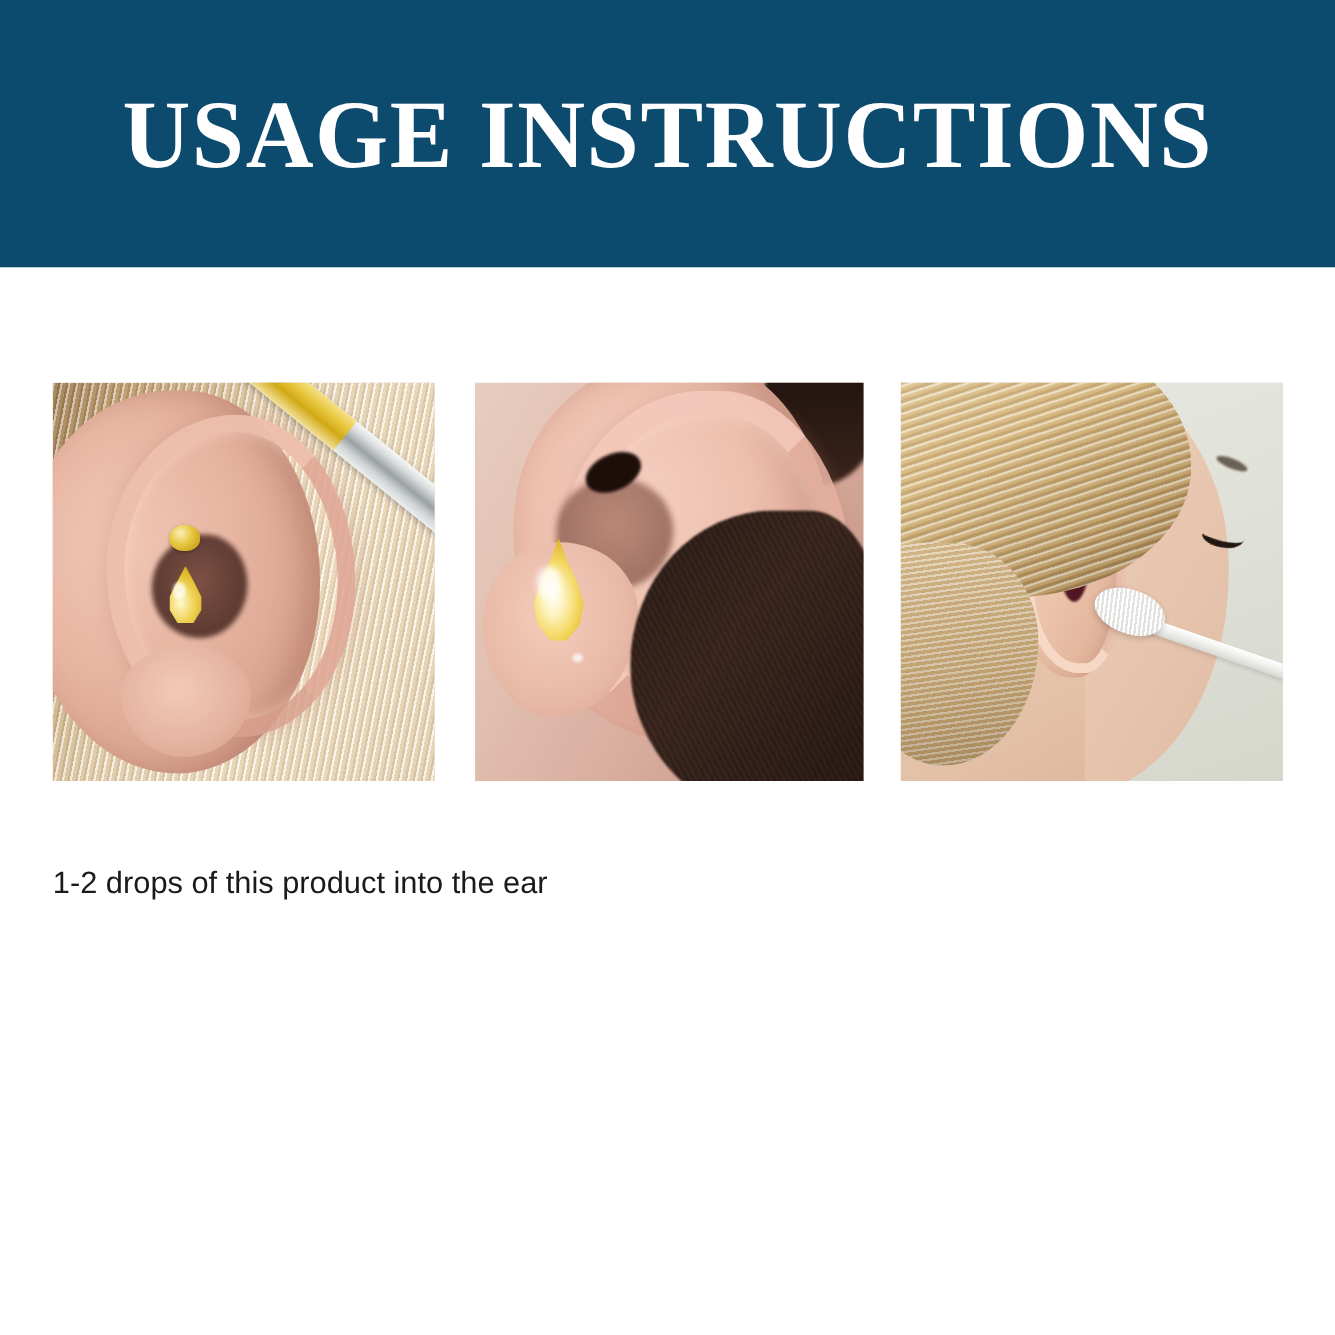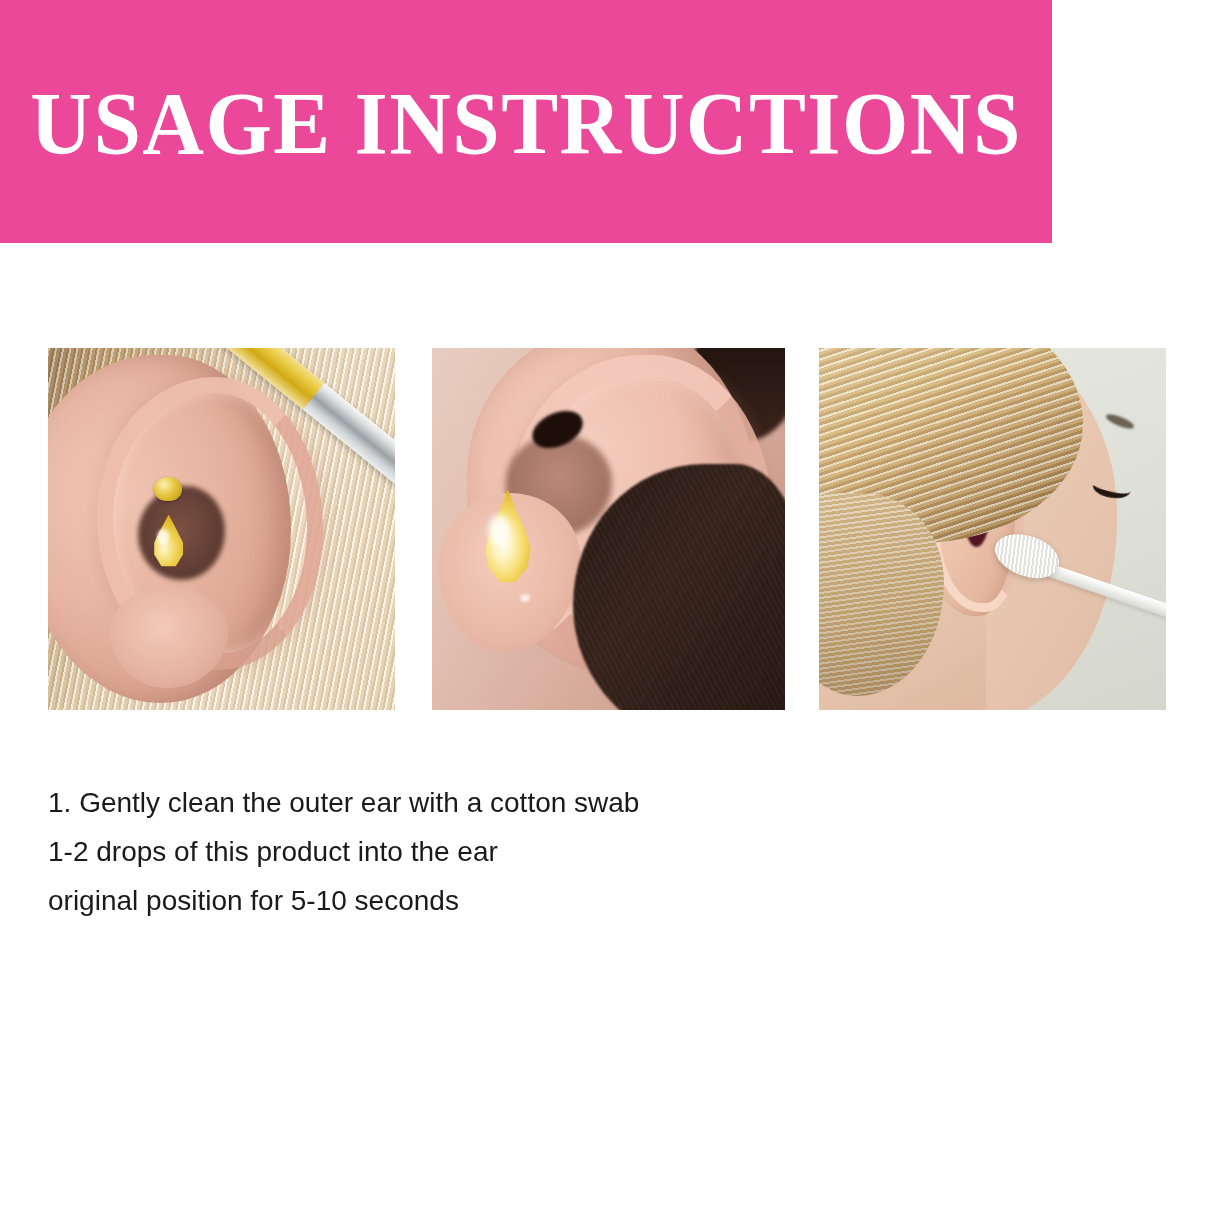--- a/index.html
+++ b/index.html
@@ -10,23 +10,23 @@
   body {
     width: 1214px;
     height: 1214px;
     font-family: "Liberation Sans", sans-serif;
     overflow: hidden;
     position: relative;
   }
 
   
   .header-banner {
-    width: 1052px;
+    width: 1214px;
     height: 243px;
-    background: #ec4899;
+    background: #0c4a6e;
     display: flex;
     align-items: center;
     justify-content: center;
     box-sizing: border-box;
   }
   .page-title {
     color: #ffffff;
     font-family: "Liberation Serif", "DejaVu Serif", serif;
     font-weight: bold;
     font-size: 88px;
@@ -423,16 +423,14 @@
       <div class="eyebrow"></div>
       <div class="eyelash"></div>
       <div class="swab-stick"></div>
       <div class="swab-tip"></div>
     </div>
   </div>
 
 </div>
 
 <div class="instructions">
-  <div class="instr-line">1. Gently clean the outer ear with a cotton swab</div>
   <div class="instr-line">1-2 drops of this product into the ear</div>
-  <div class="instr-line">original position for 5-10 seconds</div>
 </div>
 
 </body></html>

